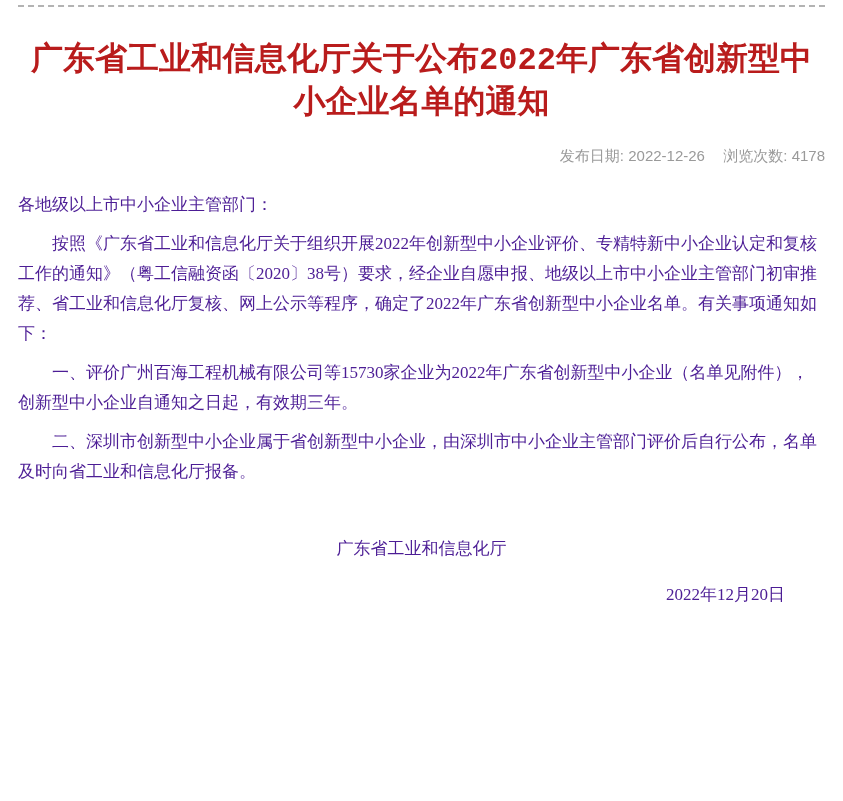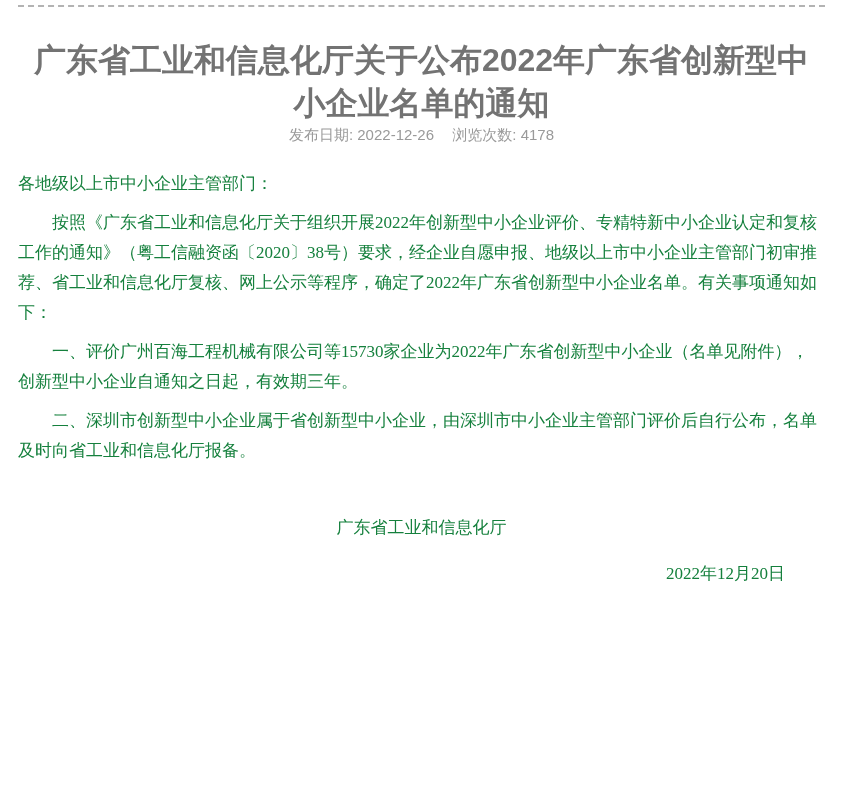--- a/index.html
+++ b/index.html
@@ -16,39 +16,40 @@
     overflow: hidden;
   }
   .top-dashed {
     border-top: 2px dashed #b3b3b3;
     height: 0;
     width: 100%;
   }
   .title {
     margin-top: 32px;
     text-align: center;
-    color: #737373;
-    font-family: Liberation Sans, sans-serif;
+    color: #b91c1c;
+    font-family: Liberation Mono, monospace;
     font-weight: bold;
     font-size: 32px;
     line-height: 43px;
   }
   .title-line { display: block; }
   .meta {
-    text-align: center;
+    margin-top: 21px;
+    text-align: right;
     color: #9a9a9a;
     font-size: 15px;
     line-height: 20px;
     font-family: "Liberation Sans", sans-serif;
   }
   .meta .sep { display: inline-block; width: 10px; }
   .content {
     margin-top: 24px;
     font-family: "Liberation Serif", serif;
-    color: #15803d;
+    color: #4c1d95;
     font-size: 17px;
     line-height: 30px;
   }
   .salutation { margin: 0; }
   .para {
     text-indent: 2em;
     margin-top: 9px;
   }
   .attachment-note {
     margin-top: 32px;

